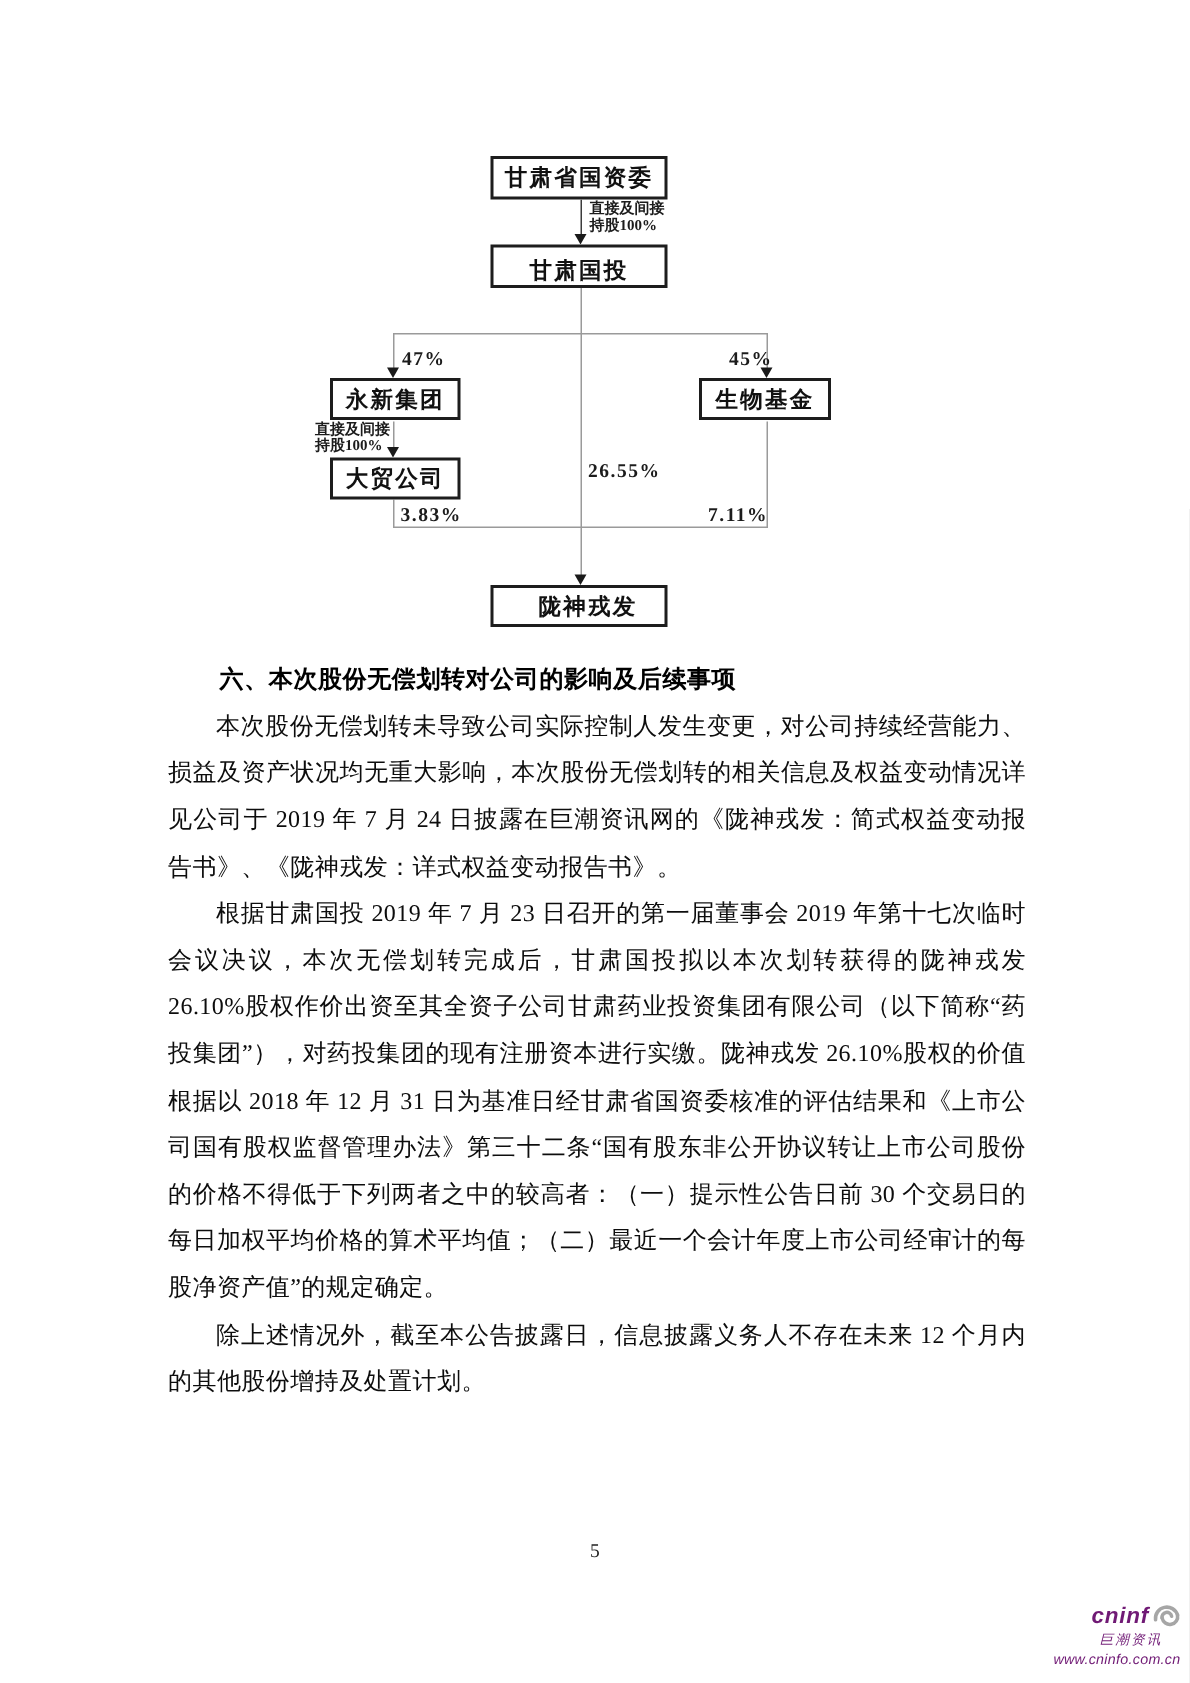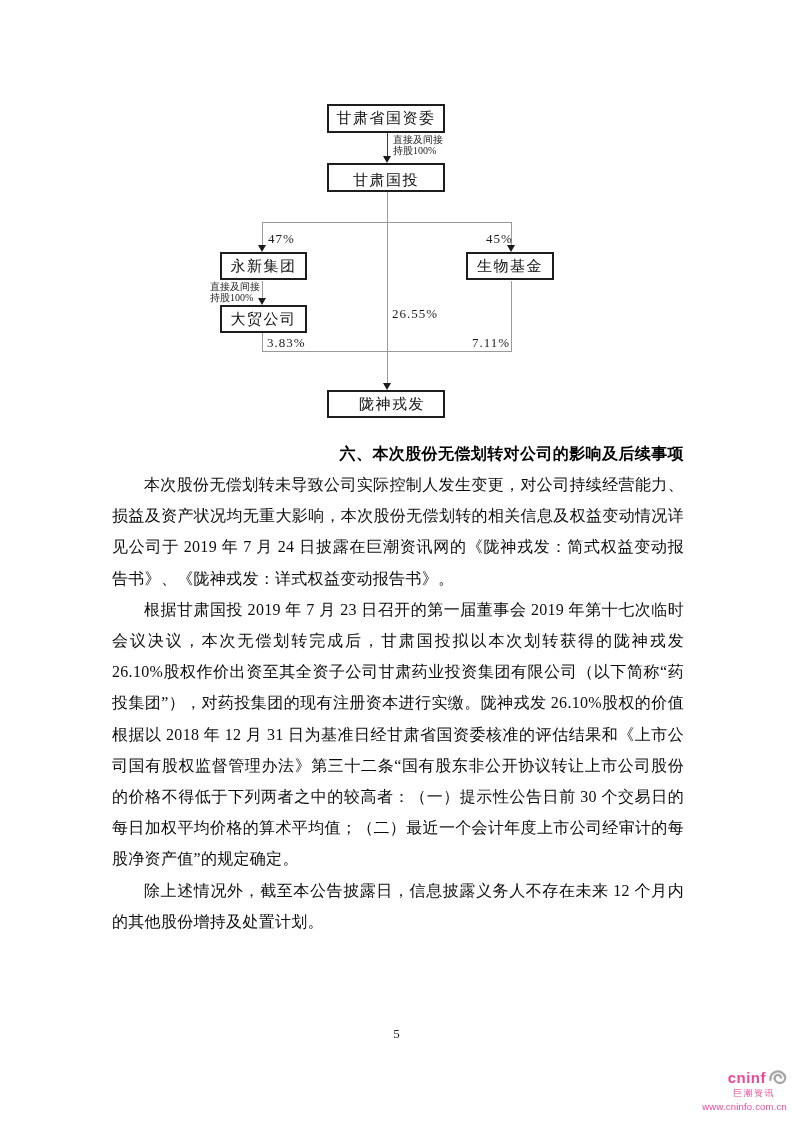--- a/index.html
+++ b/index.html
@@ -3,21 +3,21 @@
 <meta charset="utf-8">
 <style>
   * { margin:0; padding:0; box-sizing:border-box; }
   html,body { background:#e8e8e8; }
   .page {
     position:relative; width:793px; height:1122px; margin:0 auto;
     background:#ffffff; overflow:hidden;
     font-family:"Liberation Serif", serif; color:#111;
   }
   
-  .diagram { position:absolute; left:0; top:0; width:644px; height:430px; }
+  .diagram { position:absolute; left:0; top:0; width:644px; height:430px;font-weight:bold; }
   .dbox {
     position:absolute; border:2px solid #1d1d1d; background:#fff;
     display:flex; align-items:center; justify-content:center;
     font-size:15px; letter-spacing:1.5px; color:#111;
   }
   .b-sasac   { left:327px; top:104px; width:118px; height:29px; }
   .b-guotou  { left:327px; top:163px; width:118px; height:29px;align-items:flex-end; }
   .b-yongxin { left:220px; top:252px; width:87px;  height:28px; }
   .b-biofund { left:466px; top:252px; width:88px;  height:28px; }
   .b-damao   { left:220px; top:305px; width:87px;  height:28px; }
@@ -51,21 +51,21 @@
   .lab-45   { left:486px; top:231px; }
   .lab-2655 { left:392px; top:306px; }
   .lab-383  { left:267px; top:335px; }
   .lab-711  { left:472px; top:335px; }
 
   
   .content { position:absolute; left:112px; top:438px; width:572px; }
   .heading {
     font-family:"Liberation Sans", sans-serif; font-weight:bold;
     font-size:16px; line-height:31px; text-indent:2.15em;
-    letter-spacing:0.4px; color:#000;text-align:right;
+    letter-spacing:0.4px; color:#000;
   }
   .content p.para {
     font-size:16px; line-height:31.2px; letter-spacing:0.3px;
     text-align:justify; text-indent:2em; color:#0d0d0d;
   }
 
   
   .page-number {
     position:absolute; left:0; top:1026px; width:100%;
     text-align:center; font-size:13px; color:#222;
@@ -136,21 +136,21 @@
 
   <div class="content">
     <p class="heading">六、本次股份无偿划转对公司的影响及后续事项</p>
     <p class="para">本次股份无偿划转未导致公司实际控制人发生变更，对公司持续经营能力、损益及资产状况均无重大影响，本次股份无偿划转的相关信息及权益变动情况详见公司于 2019 年 7 月 24 日披露在巨潮资讯网的《陇神戎发：简式权益变动报告书》、《陇神戎发：详式权益变动报告书》。</p>
     <p class="para">根据甘肃国投 2019 年 7 月 23 日召开的第一届董事会 2019 年第十七次临时会议决议，本次无偿划转完成后，甘肃国投拟以本次划转获得的陇神戎发 26.10%股权作价出资至其全资子公司甘肃药业投资集团有限公司（以下简称“药投集团”），对药投集团的现有注册资本进行实缴。陇神戎发 26.10%股权的价值根据以 2018 年 12 月 31 日为基准日经甘肃省国资委核准的评估结果和《上市公司国有股权监督管理办法》第三十二条“国有股东非公开协议转让上市公司股份的价格不得低于下列两者之中的较高者：（一）提示性公告日前 30 个交易日的每日加权平均价格的算术平均值；（二）最近一个会计年度上市公司经审计的每股净资产值”的规定确定。</p>
     <p class="para">除上述情况外，截至本公告披露日，信息披露义务人不存在未来 12 个月内的其他股份增持及处置计划。</p>
   </div>
 
   <div class="page-number">5</div>
 
-  <div class="cninfo" style="color:#ec4899;">
+  <div class="cninfo" style="color:#701a75;font-style:italic;">
     <div class="row1">
       <span class="logo-text">cninf</span>
       <span style="display:inline-flex;">
         <svg width="19" height="19" viewBox="0 0 24 24" fill="none" stroke="#a6a6a6" stroke-width="3" stroke-linecap="round">
           <path d="M3 15 A 9.5 9.5 0 0 1 21.5 11"></path>
           <path d="M21.5 11 A 6.5 6.5 0 0 1 8.5 13.5"></path>
           <path d="M8.5 13.5 A 4 4 0 0 1 16.5 12"></path>
         </svg>
       </span>
     </div>

